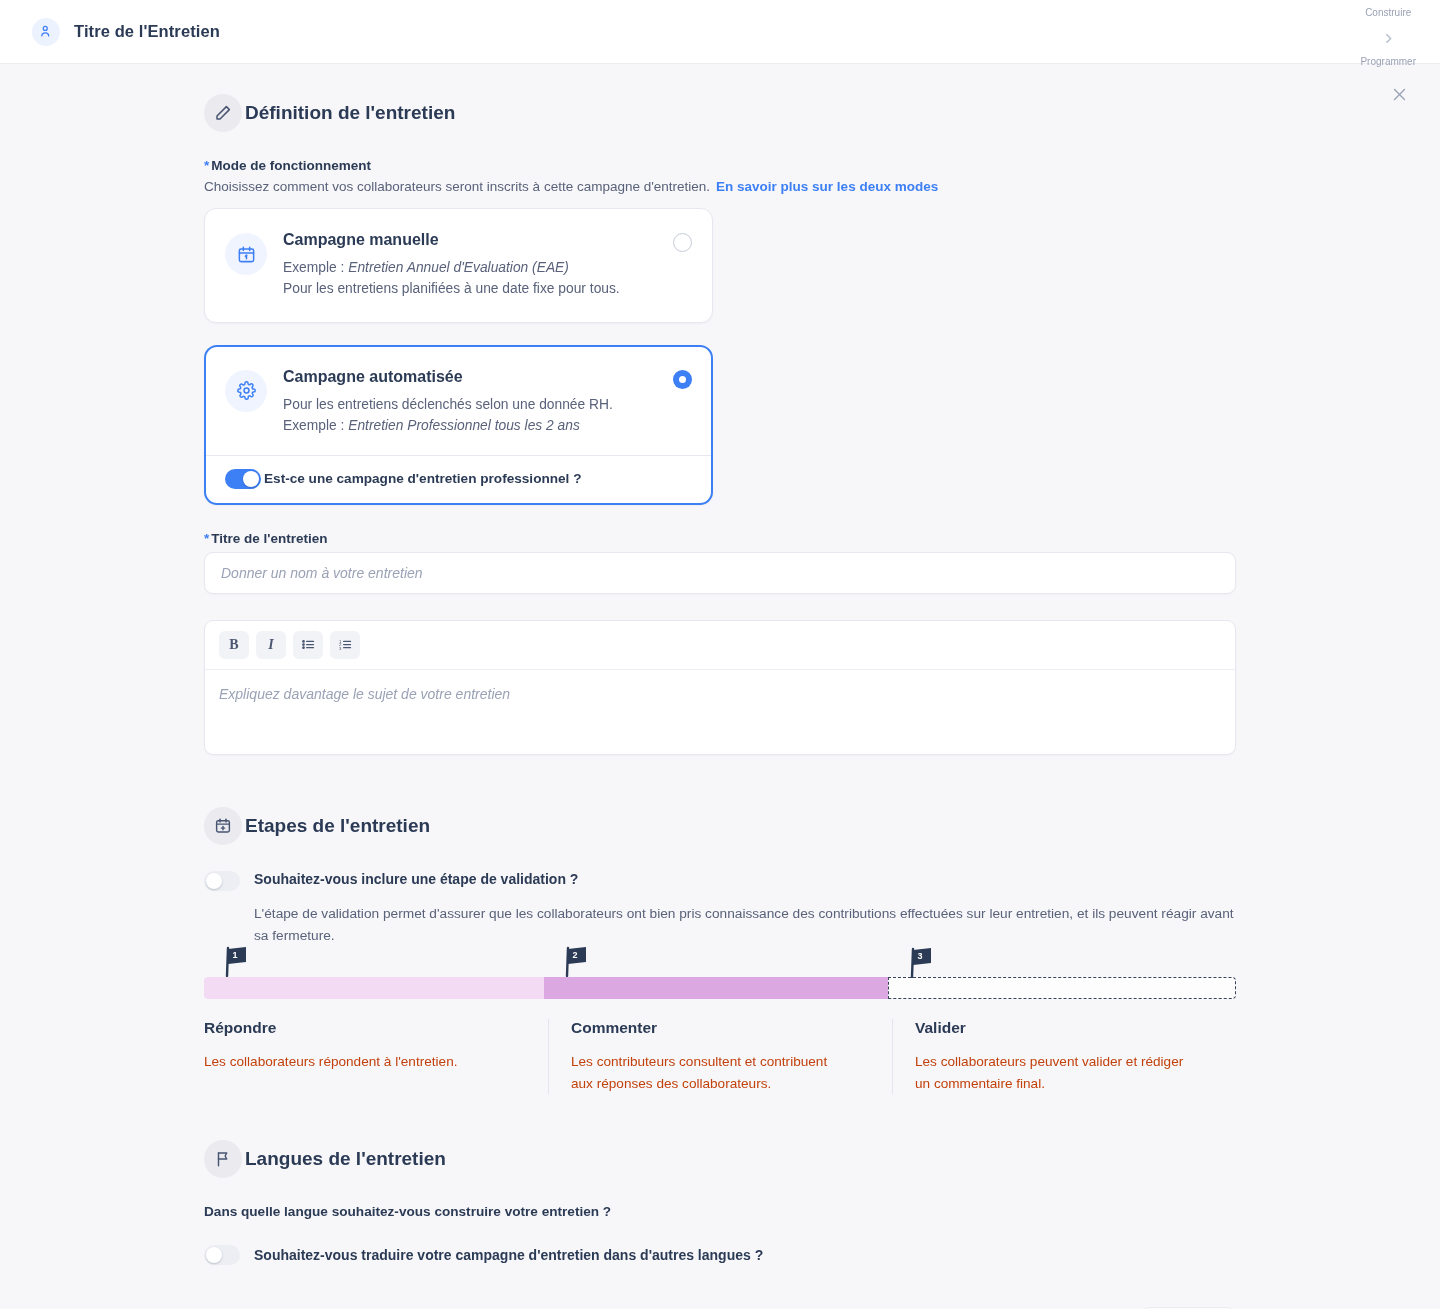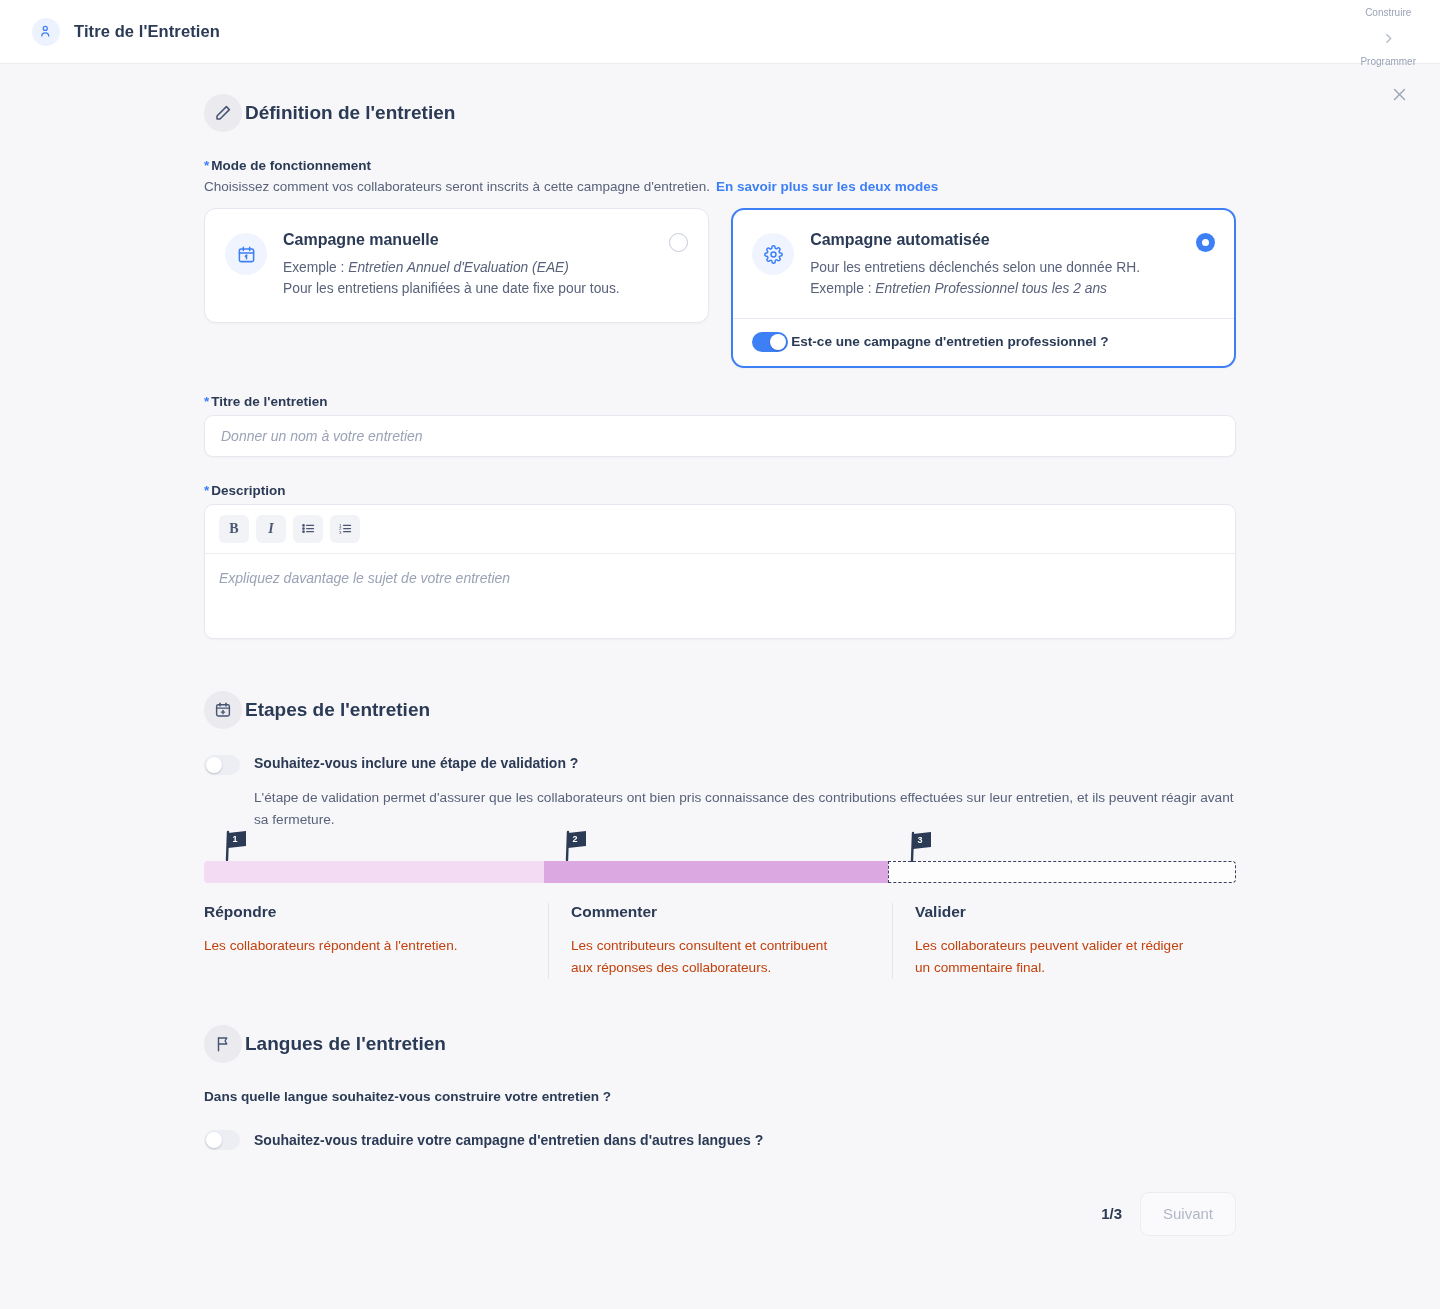--- a/index.html
+++ b/index.html
@@ -83,21 +83,21 @@
   }
   .req { color: #3d7ff5; margin-right: 2px; }
   .field-help {
     font-size: 13.5px; color: #59627a; margin-bottom: 14px;
   }
   .inline-link {
     color: #3d7ff5; font-weight: 700; margin-left: 6px; text-decoration: none;
   }
 
   
-  .modes { display: flex; gap: 22px; align-items: flex-start; }
+  .modes { display: flex; gap: 22px; align-items: flex-start; flex-direction: column; }
   .mode-card {
     width: 509px;
     background: #ffffff;
     border: 1px solid #e7e8ef;
     border-radius: 12px;
     padding: 22px 20px 22px 20px;
     position: relative;
     box-shadow: 0 1px 2px rgba(30,40,70,.04);
   }
   .mode-card.selected {
@@ -364,23 +364,20 @@
   </div>
 
   <div class="block">
     <div class="field-label">
       <span class="req">*</span><span>Titre de l'entretien</span>
     </div>
     <input class="text-input" type="text" placeholder="Donner un nom à votre entretien" style="">
   </div>
 
   <div class="block">
-    <div class="field-label">
-      <span class="req">*</span><span>Description</span>
-    </div>
     <div class="editor">
       <div class="editor-toolbar">
         <span class="tool-btn" style="font-weight:700;font-size:14px;font-family:'Liberation Serif',serif;">B</span>
         <span class="tool-btn" style="font-style:italic;font-weight:700;font-size:14px;font-family:'Liberation Serif',serif;">I</span>
         <span class="tool-btn">
           <svg width="15" height="15" viewBox="0 0 24 24" fill="none" stroke="currentColor" stroke-width="2" stroke-linecap="round">
             <circle cx="4" cy="7" r="1.2" fill="currentColor"></circle>
             <circle cx="4" cy="12" r="1.2" fill="currentColor"></circle>
             <circle cx="4" cy="17" r="1.2" fill="currentColor"></circle>
             <line x1="9" y1="7" x2="20" y2="7"></line>

